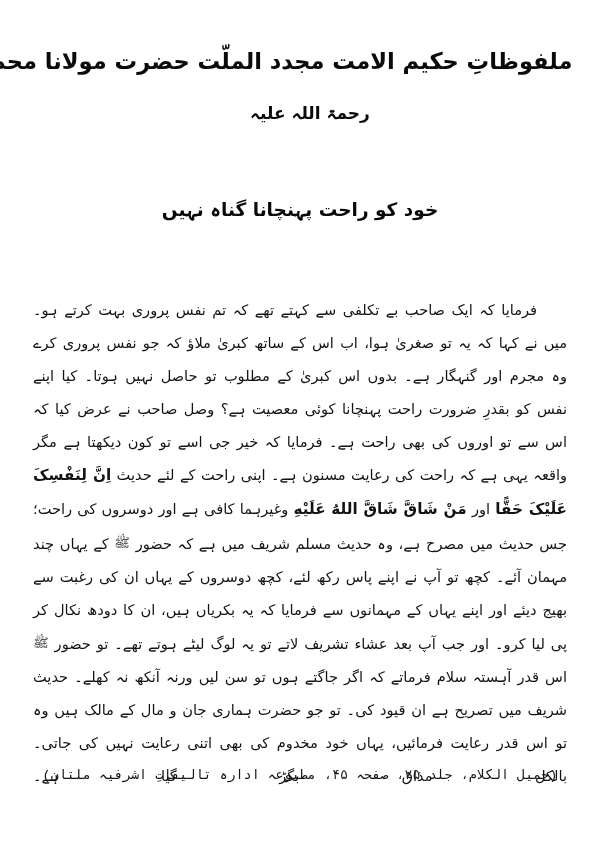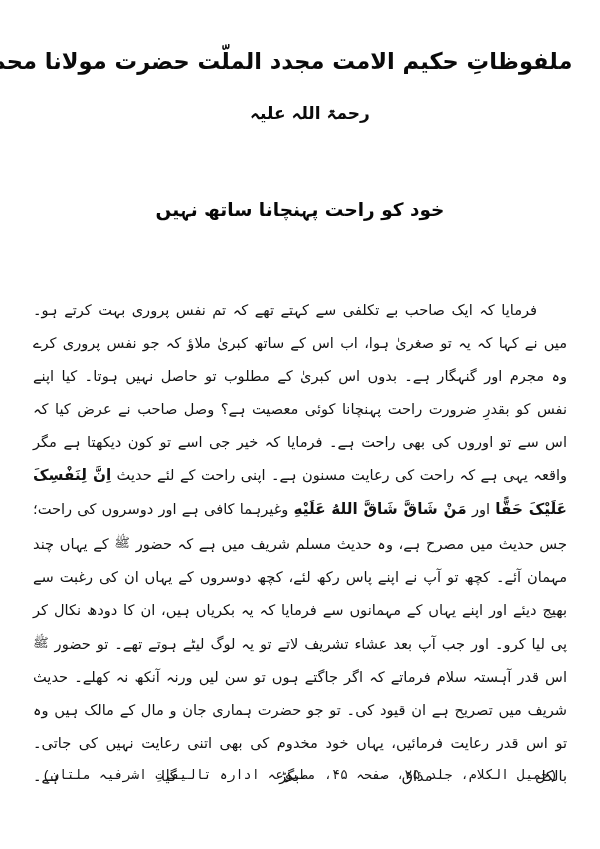--- a/index.html
+++ b/index.html
@@ -129,21 +129,21 @@
 </head>
 <body>
 
 <div class="page">
 
   <div class="title-block">
     <span class="doc-title">ملفوظاتِ حکیم الامت مجدد الملّت حضرت مولانا محمد اشرف علی تھانوی</span>
     <span class="doc-subtitle">رحمۃ اللہ علیہ</span>
   </div>
 
-  <div class="section-heading">خود کو راحت پہنچانا ساتھ نہیں</div>
+  <div class="section-heading">خود کو راحت پہنچانا گناہ نہیں</div>
 
   <div class="body-block">
     <p class="para"><span>فرمایا کہ ایک صاحب بے تکلفی سے کہتے تھے کہ تم نفس پروری بہت کرتے ہو۔ میں نے کہا کہ یہ تو صغریٰ ہوا، اب اس کے ساتھ کبریٰ ملاؤ کہ جو نفس پروری کرے وہ مجرم اور گنہگار ہے۔ بدوں اس کبریٰ کے مطلوب تو حاصل نہیں ہوتا۔ کیا اپنے نفس کو بقدرِ ضرورت راحت پہنچانا کوئی معصیت ہے؟ وصل صاحب نے عرض کیا کہ اس سے تو اوروں کی بھی راحت ہے۔ فرمایا کہ خیر جی اسے تو کون دیکھتا ہے مگر واقعہ یہی ہے کہ راحت کی رعایت مسنون ہے۔ اپنی راحت کے لئے حدیث </span><span class="arabic">اِنَّ لِنَفْسِکَ عَلَیْکَ حَقًّا</span><span> اور </span><span class="arabic">مَنْ شَاقَّ شَاقَّ اللهُ عَلَیْهِ</span><span> وغیرہما کافی ہے اور دوسروں کی راحت؛ جس حدیث میں مصرح ہے، وہ حدیث مسلم شریف میں ہے کہ حضور </span><span class="salawat">ﷺ</span><span> کے یہاں چند مہمان آئے۔ کچھ تو آپ نے اپنے پاس رکھ لئے، کچھ دوسروں کے یہاں ان کی رغبت سے بھیج دیئے اور اپنے یہاں کے مہمانوں سے فرمایا کہ یہ بکریاں ہیں، ان کا دودھ نکال کر پی لیا کرو۔ اور جب آپ بعد عشاء تشریف لاتے تو یہ لوگ لیٹے ہوتے تھے۔ تو حضور </span><span class="salawat">ﷺ</span><span> اس قدر آہستہ سلام فرماتے کہ اگر جاگتے ہوں تو سن لیں ورنہ آنکھ نہ کھلے۔ حدیث شریف میں تصریح ہے ان قیود کی۔ تو جو حضرت ہماری جان و مال کے مالک ہیں وہ تو اس قدر رعایت فرمائیں، یہاں خود مخدوم کی بھی اتنی رعایت نہیں کی جاتی۔ بالکل مذاق بگڑ گیا ہے۔</span></p>
   </div>
 
   <div class="citation">(جمیل الکلام، جلد ۲۵، صفحہ ۴۵، مطبوعہ ادارہ تالیفاتِ اشرفیہ ملتان)</div>
 
 </div>
 
 </body></html>

